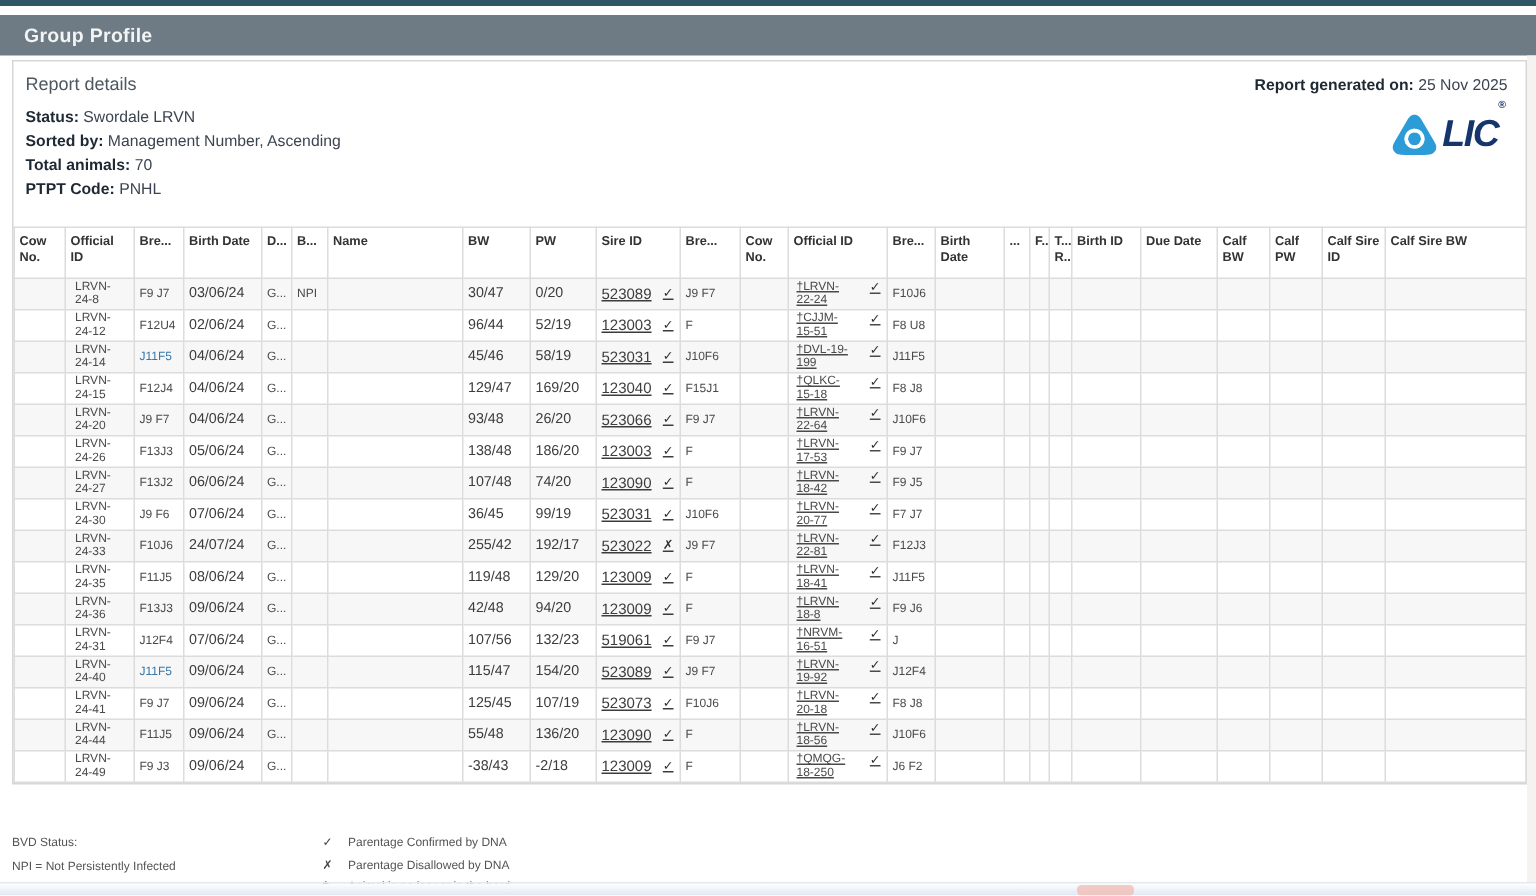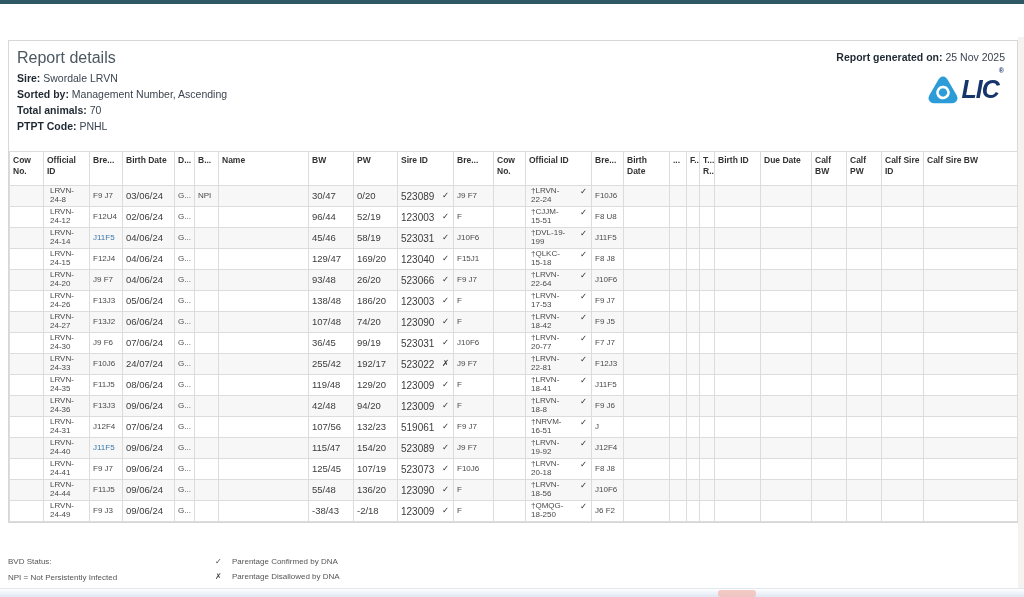--- a/index.html
+++ b/index.html
@@ -7,21 +7,21 @@
   .page { position:relative; width:1024px; height:597px; background:#fff; overflow:hidden; }
 
   .top-strip { position:absolute; left:0; top:0; width:1024px; height:4px; background:#2f5766; }
   .title-bar { position:absolute; left:0; top:10px; width:1024px; height:27px; background:#6e7b84;
                display:flex; align-items:center; padding-left:16px; }
   .title-bar span { color:#f2f4f5; font-size:13px; font-weight:600; letter-spacing:.2px; }
 
   .card { position:absolute; left:8px; top:40px; width:1010px; border:1px solid #d7d7d7; background:#fff; }
 
   .report-head { position:relative; height:110px; }
-  .rd-heading { position:absolute; left:8px; top:8px; font-size:16px; font-weight:400; color:#4c5760; }
+  .rd-heading { position:absolute; left:8px; top:8px; font-size:12px; font-weight:400; color:#4c5760; }
   .rd-fields { position:absolute; left:8px; top:32px; }
   .rd-line { font-size:10.5px; color:#3b4450; margin-bottom:4.5px; line-height:1.1; }
   .rd-line b { color:#1f2933; }
   .gen-line { position:absolute; right:12px; top:10px; font-size:10.5px; color:#3b4450; }
   .gen-line b { color:#1f2933; }
   .logo { position:absolute; right:14px; top:34px; display:flex; align-items:center; }
   .logo svg { display:block; }
   .logo-text { font-size:25px; font-weight:bold; font-style:italic; color:#16356b; letter-spacing:-1px; margin-left:4px; }
   .logo-reg { font-size:7px; color:#16356b; vertical-align:top; position:relative; top:-8px; font-style:normal; }
 
@@ -30,21 +30,21 @@
   .group-row th { font-size:9.5px; font-weight:bold; color:#333; text-align:center; background:#fbfbfb; height:17px; padding:1px; }
   .col-row th { font-size:8.5px; font-weight:bold; color:#333; text-align:left; vertical-align:top;
                 background:#fff; padding:3px 3px; line-height:1.3; height:34px;margin-top:47px; }
   tbody tr { height:21px;border-radius:10px; }
   tbody tr:nth-child(odd) { background:#f7f7f7; }
   tbody td { font-size:9.5px; color:#3c3c3c; padding:1px 3px; line-height:1.1; }
   td.c-oid, td.c-breed, td.c-small { font-size:8px; color:#4a4a4a; }
   td.c-oid span { display:inline-block; width:32px; padding-left:3px; }
   td.c-breed span.blue { color:#3a78a9; }
   td.c-sire { font-size:10px; }
-  td.c-sire .cellflex, td.c-damid .cellflex { display:flex; justify-content:space-between; align-items:flex-start; }
+  td.c-sire .cellflex, td.c-damid .cellflex { display:flex; justify-content:space-between; align-items:flex-start;text-decoration:underline; }
   td.c-damid { font-size:8px; color:#4a4a4a; }
   td.c-damid .did { display:inline-block; width:40px; padding-left:2px; }
   .mark { font-size:8.5px; color:#333; padding-right:1px; }
 
   .legend { position:absolute; left:8px; top:557px; width:600px; font-size:8px; color:#555; }
   .legend-left { position:absolute; left:0; top:0; }
   .legend-left div { margin-bottom:7px; }
   .legend-right { position:absolute; left:207px; top:0; }
   .legend-item { margin-bottom:5.5px; display:flex; }
   .legend-item .lmark { width:17px; color:#444; }
@@ -54,26 +54,29 @@
   .h-thumb { position:absolute; left:718px; top:1px; width:38px; height:7px; background:#f1b9b1; opacity:.75; border-radius:3px; }
   .v-scrollbar { position:absolute; right:0; top:37px; width:6px; height:551px; background:#f5f2f2; z-index:6; }
 </style>
 </head>
 <body>
 
 <div class="page">
 
   <div class="top-strip"></div>
 
+  <div class="title-bar">
+    <span>Group Profile</span>
+  </div>
 
   <div class="card">
     <div class="report-head">
       <div class="rd-heading">Report details</div>
       <div class="rd-fields">
-        <div class="rd-line"><b>Sire:</b> <span>Swordale LRVN</span></div>
+        <div class="rd-line"><b>Status:</b> <span>Swordale LRVN</span></div>
         <div class="rd-line"><b>Sorted by:</b> <span>Management Number, Ascending</span></div>
         <div class="rd-line"><b>Total animals:</b> <span>70</span></div>
         <div class="rd-line"><b>PTPT Code:</b> <span>PNHL</span></div>
       </div>
       <div class="gen-line">
         <b>Report generated on:</b> <span>25 Nov 2025</span>
       </div>
       <div class="logo">
         <span>
           <svg width="30" height="28" viewBox="0 0 60 56">

